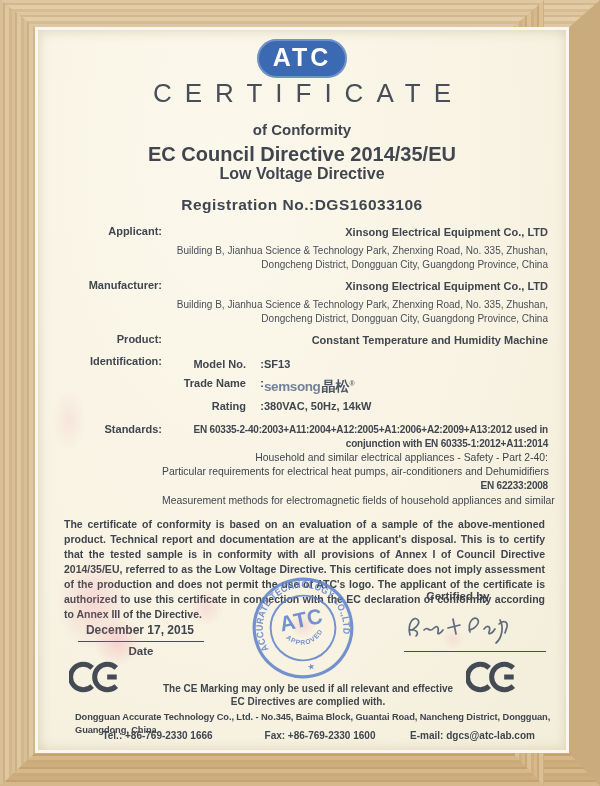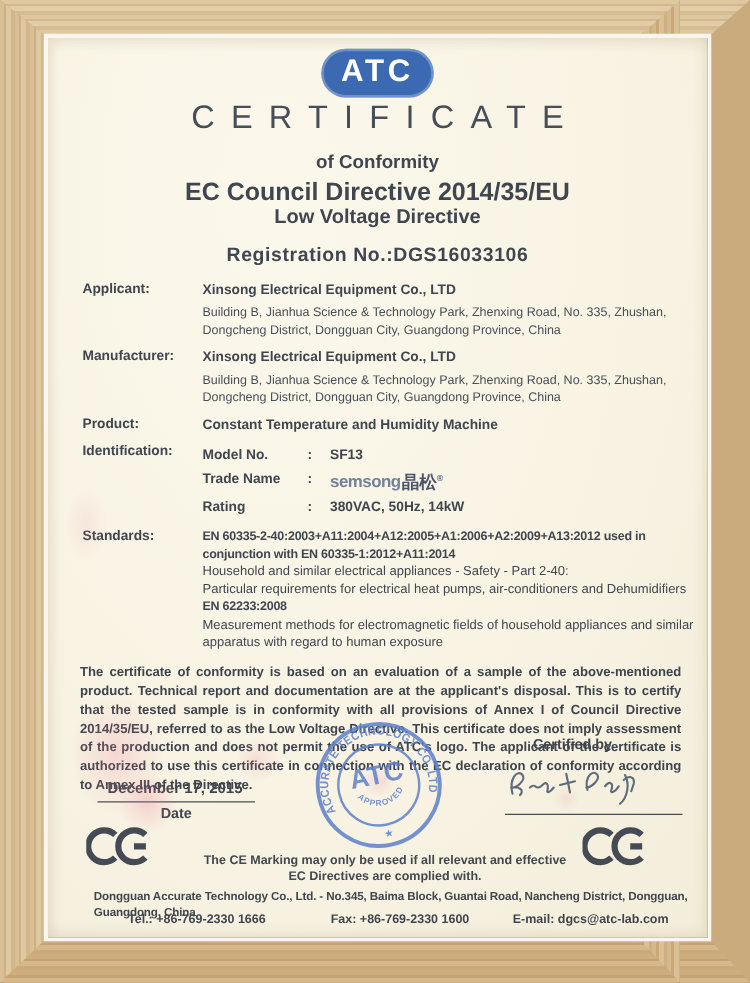--- a/index.html
+++ b/index.html
@@ -34,21 +34,21 @@
     padding:4px 16px 6px;font-weight:bold;font-size:25px;letter-spacing:3px;
     box-shadow:inset 0 0 0 2px rgba(255,255,255,.28);}
   .cert-title{font-size:26px;font-weight:normal;letter-spacing:13px;color:#474e58;
     margin-top:1px;margin-left:13px;line-height:28px;}
   .ofconf{font-size:15px;font-weight:bold;margin-top:14px;line-height:18px;}
   .ecdir{font-size:20px;font-weight:bold;margin-top:6px;line-height:19px;}
   .lvd{font-size:16px;font-weight:bold;line-height:19px;}
   .reg{font-size:15.5px;font-weight:bold;letter-spacing:.5px;margin-top:12px;line-height:20px;}
 
   
-  .fields{margin:10px 18px 0 28px;font-size:11px;}
+  .fields{margin:10px 18px 0 28px;font-size:11px;text-align:right;}
   .frow{display:flex;margin-bottom:7px;}
   .flabel{width:96px;flex:0 0 96px;font-weight:bold;}
   .fval{flex:1;min-width:0;}
   .fname{font-weight:bold;line-height:15px;}
   .faddr{margin-top:4px;font-size:10px;line-height:14px;color:#494f58;}
   .faddr div{white-space:nowrap;}
   .idrow{display:flex;line-height:19px;font-weight:bold;}
   .idkey{width:84px;flex:0 0 84px;}
   .idsep{width:18px;flex:0 0 18px;}
   .semsong{font-weight:bold;font-size:13.5px;letter-spacing:-.4px;color:#72829b;}
@@ -161,21 +161,20 @@
 
       <div class="frow">
         <div class="flabel">Standards:</div>
         <div class="fval">
           <div class="std-line std-b">EN 60335-2-40:2003+A11:2004+A12:2005+A1:2006+A2:2009+A13:2012 used in</div>
           <div class="std-line std-b">conjunction with EN 60335-1:2012+A11:2014</div>
           <div class="std-line std-r">Household and similar electrical appliances - Safety - Part 2-40:</div>
           <div class="std-line std-r">Particular requirements for electrical heat pumps, air-conditioners and Dehumidifiers</div>
           <div class="std-line std-b">EN 62233:2008</div>
           <div class="std-line std-r">Measurement methods for electromagnetic fields of household appliances and similar</div>
-          <div class="std-line std-r">apparatus with regard to human exposure</div>
         </div>
       </div>
     </div>
 
     <div class="decl">The certificate of conformity is based on an evaluation of a sample of the above-mentioned product. Technical report and documentation are at the applicant's disposal. This is to certify that the tested sample is in conformity with all provisions of Annex I of Council Directive 2014/35/EU, referred to as the Low Voltage Directive. This certificate does not imply assessment of the production and does not permit the use of ATC's logo. The applicant of the certificate is authorized to use this certificate in connection with the EC declaration of conformity according to Annex III of the Directive.</div>
 
     <div class="abs certby">Certified by</div>
 
     <svg class="abs sig" width="120" height="40" viewBox="0 0 120 40">
       <g fill="none" stroke="#5f6b7c" stroke-width="1.7" stroke-linecap="round" stroke-linejoin="round">

